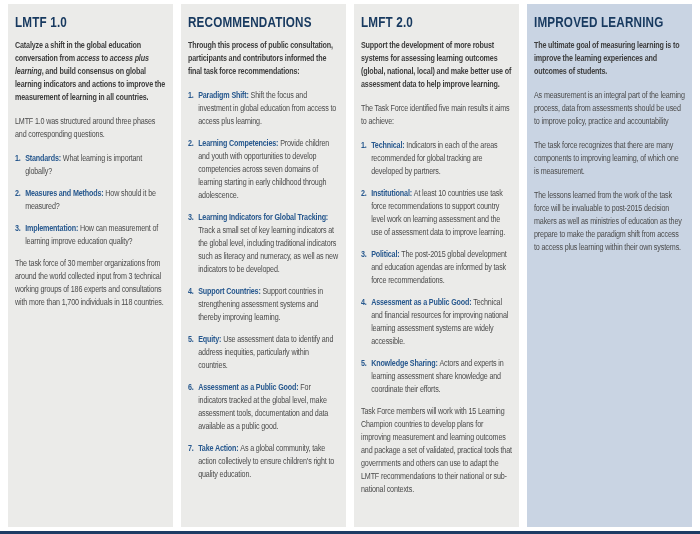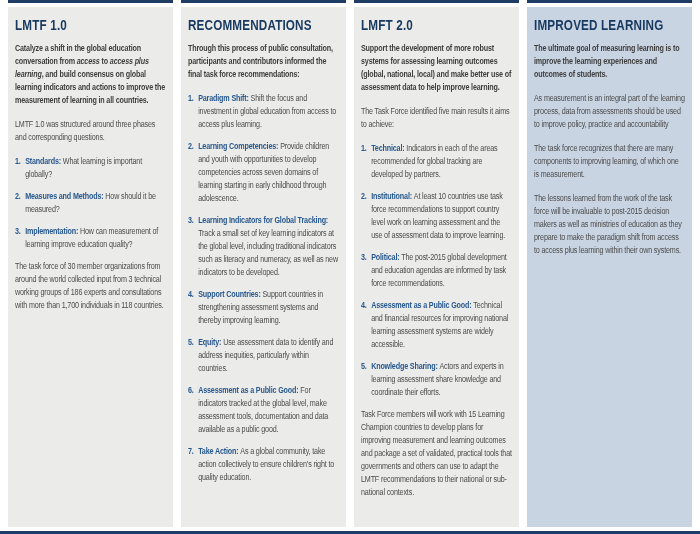--- a/index.html
+++ b/index.html
@@ -15,21 +15,21 @@
   html,body{margin:0;padding:0;}
   body{
     width:700px;height:534px;background:#ffffff;
     font-family:"Liberation Sans",sans-serif;
   }
   .sheet{position:relative;width:700px;height:534px;overflow:hidden;background:#fff;}
   .columns{
     position:absolute;left:8px;right:8px;top:0;bottom:7px;
     display:flex;gap:8px;
   }
-  .col{flex:1 1 0;display:flex;flex-direction:column;min-width:0;}
+  .col{flex:1 1 0;display:flex;flex-direction:row;min-width:0;}
   .col-rule{height:3px;background:var(--accent);flex:0 0 auto;}
   .col-inner{
     margin-top:4px;flex:1 1 auto;background:var(--colbg);
     padding:7px 7px 6px 7px;overflow:hidden;
   }
   .col.highlight .col-inner{background:var(--hibg);}
   
   .col-body{
     width:128.2%;
     transform:scaleX(0.78);

